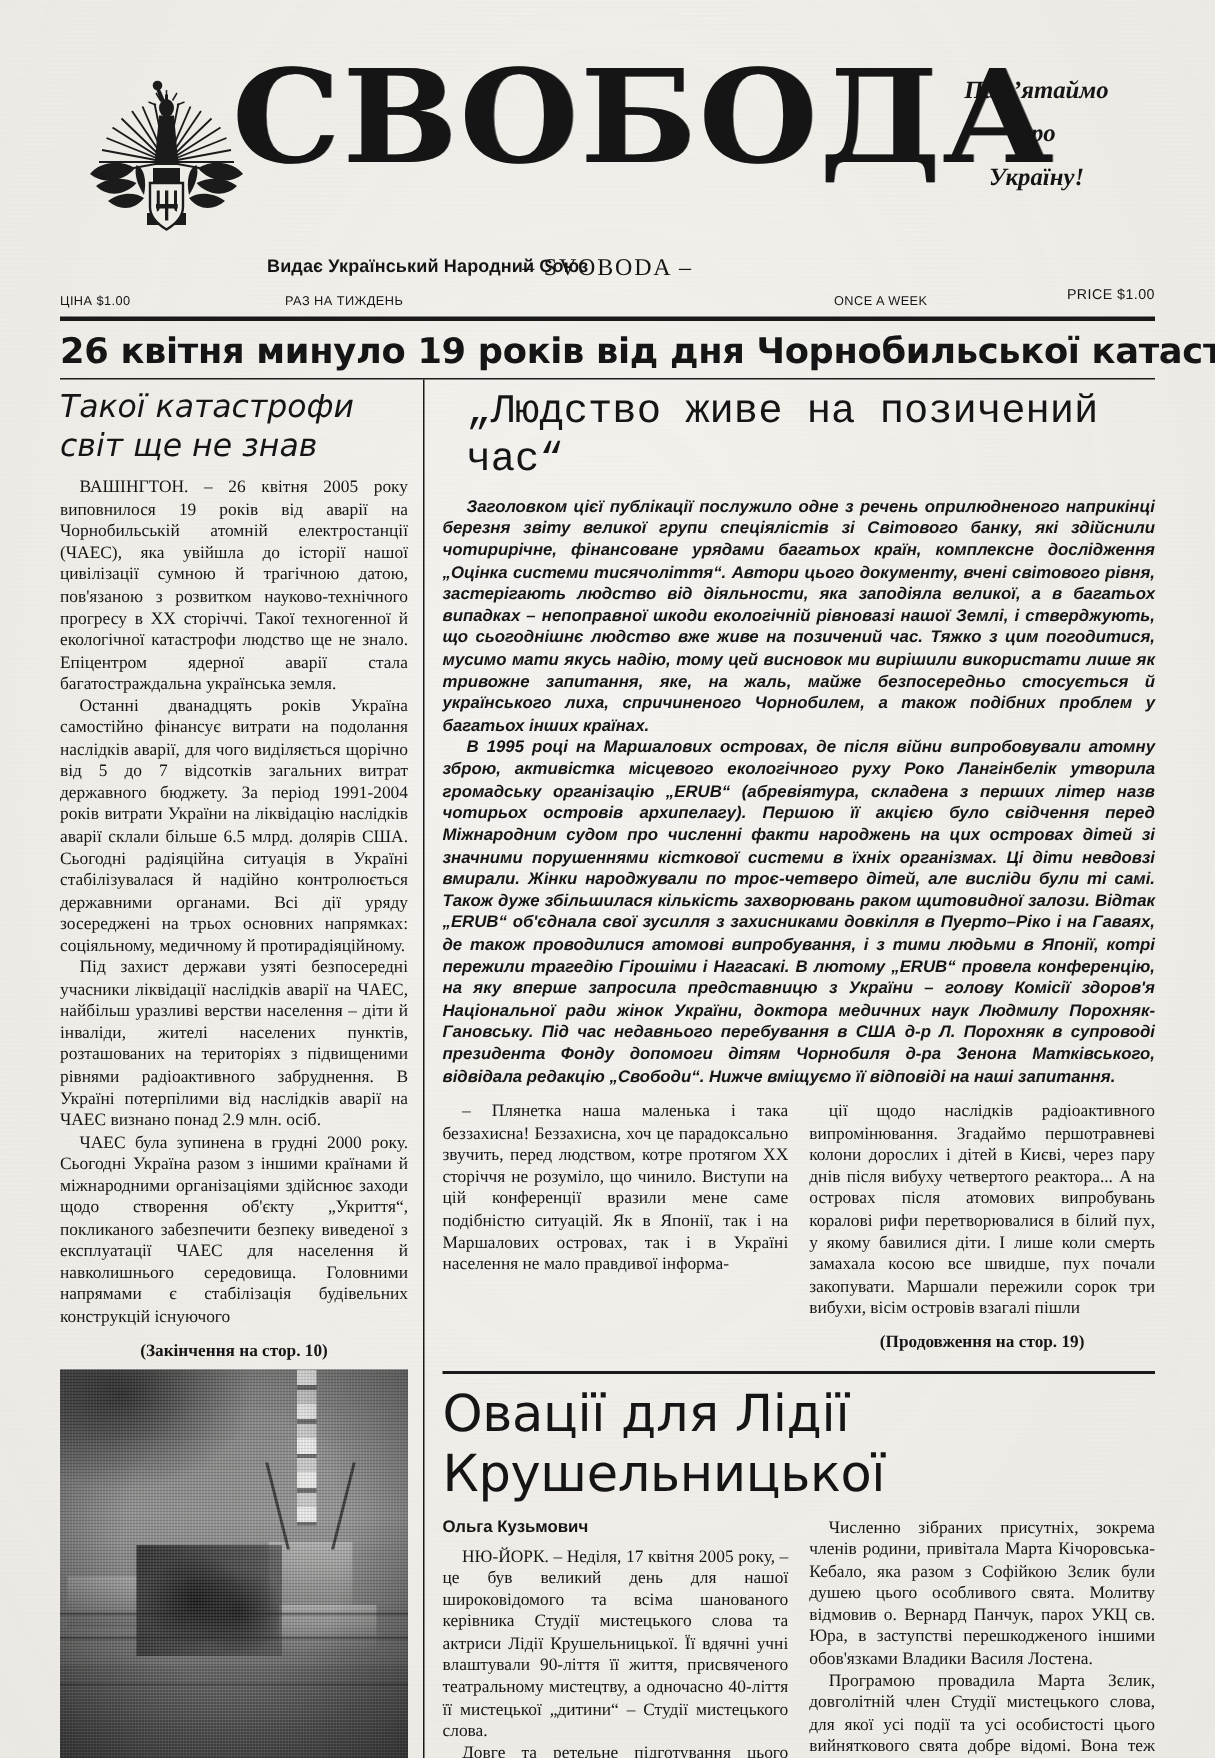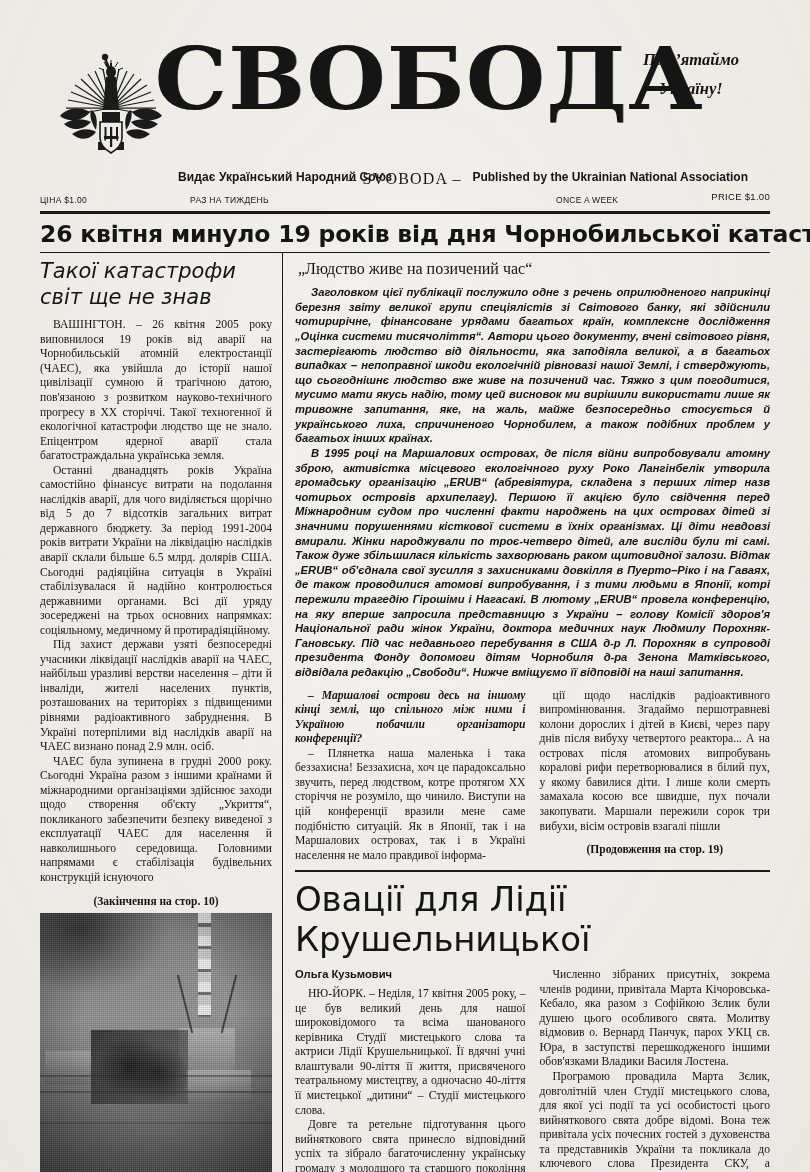--- a/index.html
+++ b/index.html
@@ -168,25 +168,25 @@
 
   .sub-head-left {
     font-family: "DejaVu Sans", "Liberation Sans", sans-serif;
     font-weight: 400;
     font-size: 21px;
     line-height: 1.22;
     margin: 6px 0 8px;
     font-style: italic;
   }
   .sub-head-right {
-    font-family: Liberation Serif, serif;
+    font-family: Liberation Mono, monospace;
     font-weight: 400;
-    font-size: 16px;
+    font-size: 27px;
     line-height: 1.2;
-    margin: 6px 3px 7px;
+    margin: 6px 16px 7px;
   }
 
   p.body {
     font-family: "Liberation Serif", serif;
     font-size: 11.6px;
     line-height: 1.255;
     text-align: justify;
     margin: 0;
     text-indent: 13px;
     hyphens: auto;
@@ -394,28 +394,28 @@
         </g>
       </svg>
     </div>
 
     <div class="nameplate">
       <div class="title">СВОБОДА</div>
     </div>
 
     <div class="tagline">
       <div>Пам’ятаймо</div>
+      <div>про</div>
       <div>Україну!</div>
     </div>
   </div>
 
   <div class="pubrow">
     <div class="pleft">Видає Український Народний Союз</div>
     <div class="pmid">– SVOBODA –</div>
-    <div class="pright">Published by the Ukrainian National Association</div>
   </div>
 
   <div class="subrow">
     <div class="s1">ЦІНА $1.00</div>
     <div class="s2">РАЗ НА ТИЖДЕНЬ</div>
     <div class="s3">ONCE A WEEK</div>
     <div class="s4">PRICE $1.00</div>
   </div>
 
   <div class="rule-thin"></div>
@@ -463,21 +463,20 @@
     <div class="vdiv"></div>
 
     <div class="col-right">
       <div class="sub-head-right">„Людство живе на позичений час“</div>
 
       <p class="lead">Заголовком цієї публікації послужило одне з речень оприлюдненого наприкінці березня звіту великої групи спеціялістів зі Світового банку, які здійснили чотирирічне, фінансоване урядами багатьох країн, комплексне дослідження „Оцінка системи тисячоліття“. Автори цього документу, вчені світового рівня, застерігають людство від діяльности, яка заподіяла великої, а в багатьох випадках – непоправної шкоди екологічній рівновазі нашої Землі, і стверджують, що сьогоднішнє людство вже живе на позичений час. Тяжко з цим погодитися, мусимо мати якусь надію, тому цей висновок ми вирішили використати лише як тривожне запитання, яке, на жаль, майже безпосередньо стосується й українського лиха, спричиненого Чорнобилем, а також подібних проблем у багатьох інших країнах.</p>
       <p class="lead">В 1995 році на Маршалових островах, де після війни випробовували атомну зброю, активістка місцевого екологічного руху Роко Лангінбелік утворила громадську організацію „ERUB“ (абревіятура, складена з перших літер назв чотирьох островів архипелагу). Першою її акцією було свідчення перед Міжнародним судом про численні факти народжень на цих островах дітей зі значними порушеннями кісткової системи в їхніх організмах. Ці діти невдовзі вмирали. Жінки народжували по троє-четверо дітей, але висліди були ті самі. Також дуже збільшилася кількість захворювань раком щитовидної залози. Відтак „ERUB“ об'єднала свої зусилля з захисниками довкілля в Пуерто–Ріко і на Гаваях, де також проводилися атомові випробування, і з тими людьми в Японії, котрі пережили трагедію Гірошіми і Нагасакі. В лютому „ERUB“ провела конференцію, на яку вперше запросила представницю з України – голову Комісії здоров'я Національної ради жінок України, доктора медичних наук Людмилу Порохняк-Гановську. Під час недавнього перебування в США д-р Л. Порохняк в супроводі президента Фонду допомоги дітям Чорнобиля д-ра Зенона Матківського, відвідала редакцію „Свободи“. Нижче вміщуємо її відповіді на наші запитання.</p>
 
       <div class="qa-cols">
         <div class="qa-col">
-          <p class="question">– Маршалові острови десь на іншому кінці землі, що спільного між ними і Україною побачили організатори конференції?</p>
           <p class="body">– Плянетка наша маленька і така беззахисна! Беззахисна, хоч це парадоксально звучить, перед людством, котре протягом XX сторіччя не розуміло, що чинило. Виступи на цій конференції  вразили мене саме подібністю ситуацій. Як в Японії, так і на Маршалових островах, так і в Україні населення не мало правдивої інформа-</p>
         </div>
         <div class="qa-col">
           <p class="body">ції щодо наслідків радіоактивного випромінювання. Згадаймо першотравневі колони дорослих і дітей в Києві, через пару днів після вибуху четвертого реактора... А на островах після атомових випробувань коралові рифи перетворювалися в білий пух, у якому бавилися діти. І лише коли смерть замахала косою все швидше, пух почали закопувати. Маршали пережили сорок три вибухи, вісім островів взагалі пішли</p>
           <div class="jump">(Продовження на стор. 19)</div>
         </div>
       </div>
 
       <div class="art2-rule"></div>
 

